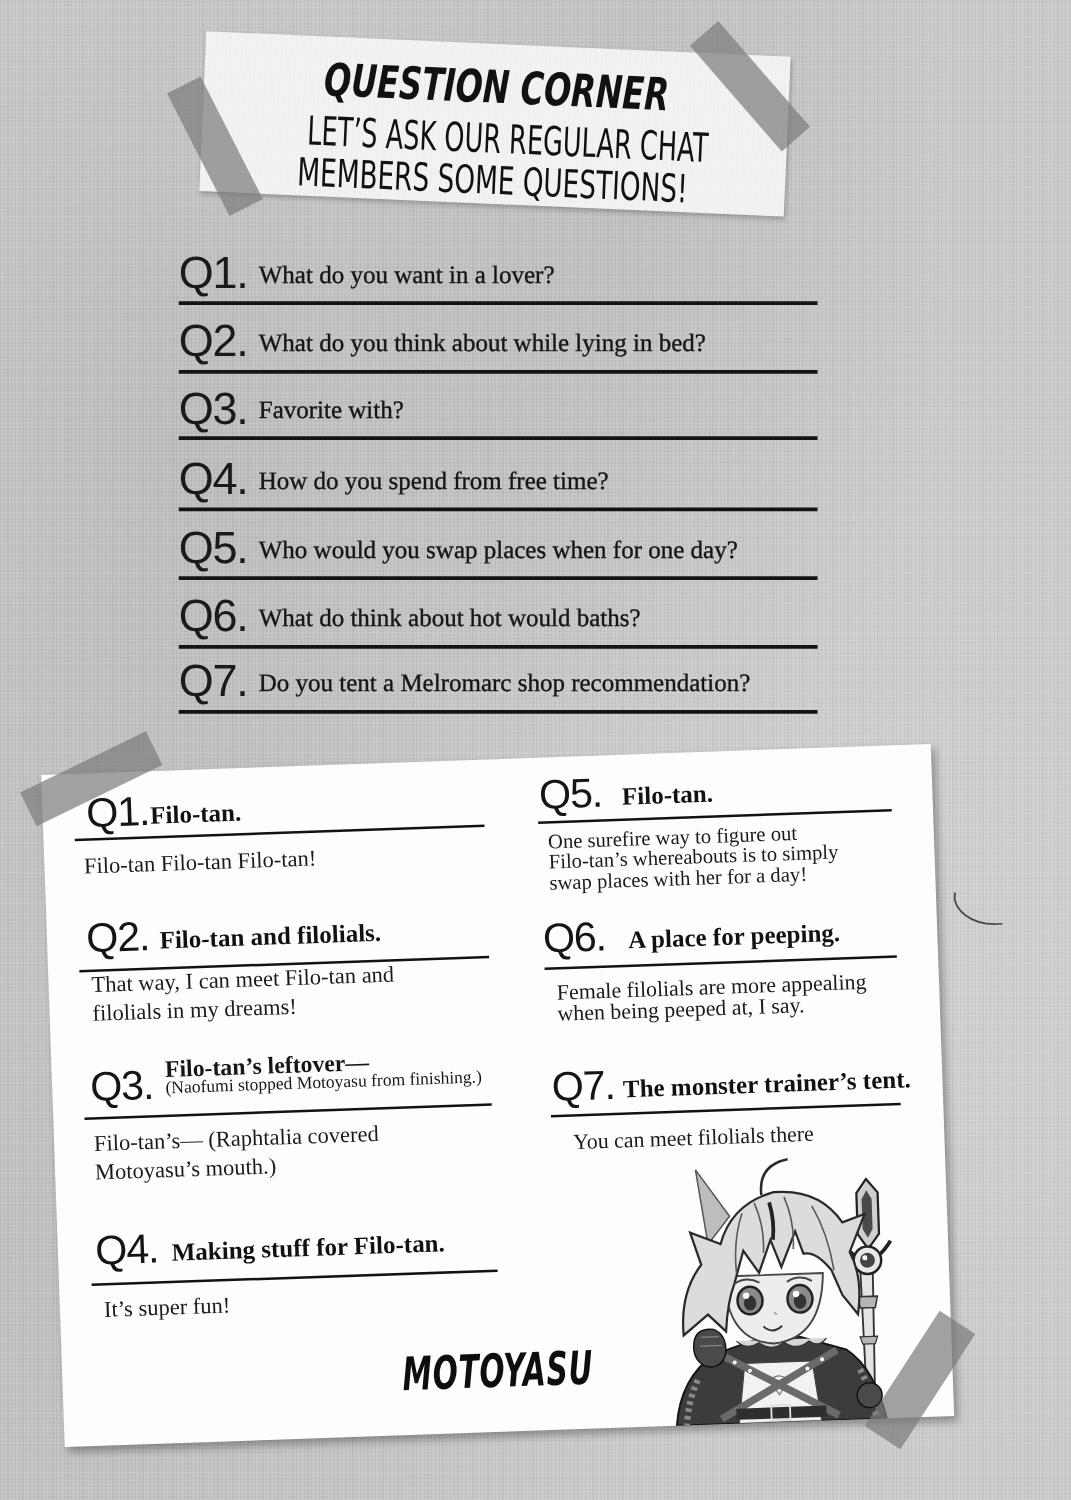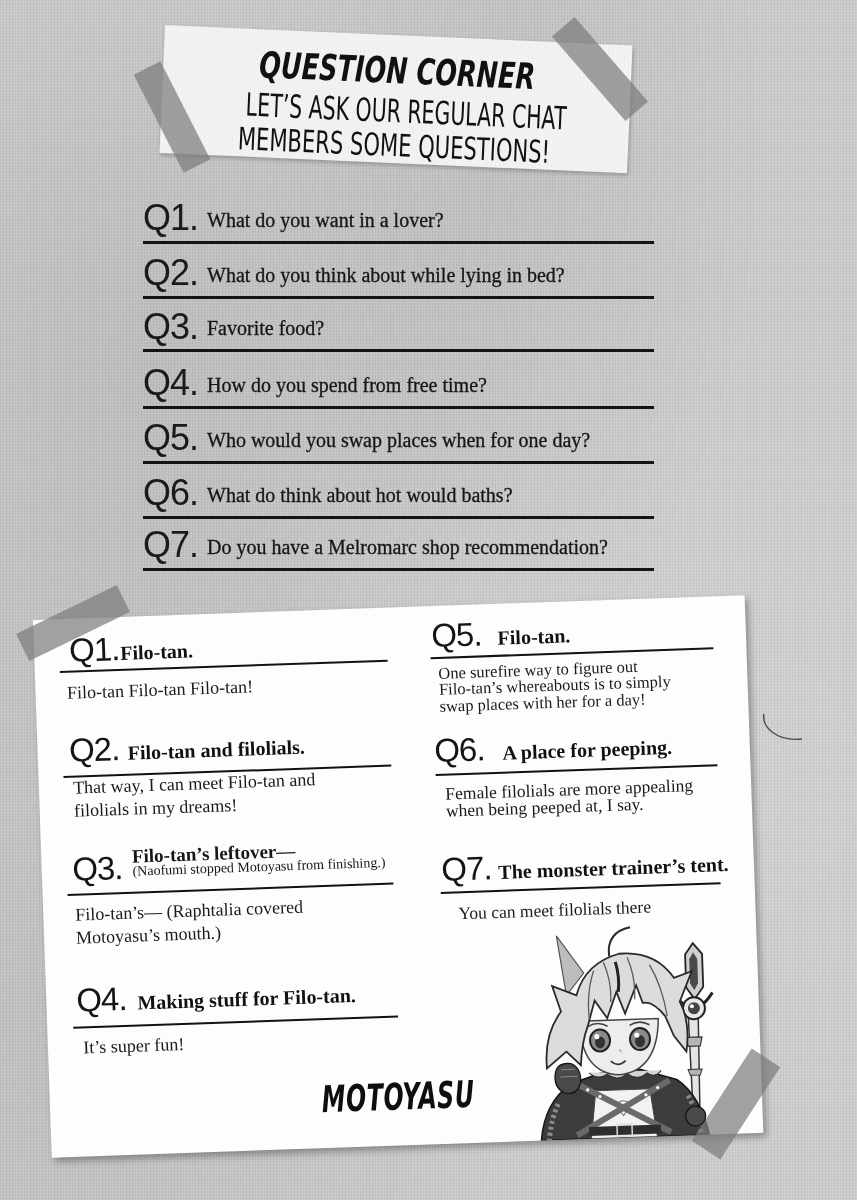--- a/index.html
+++ b/index.html
@@ -107,37 +107,37 @@
   <div class="qrow" style="top:196.5px;">
     <span class="qlabel">Q1.</span>
     <span class="qtext">What do you want in a lover?</span>
   </div>
   <div class="qrow" style="top:251.5px;">
     <span class="qlabel">Q2.</span>
     <span class="qtext">What do you think about while lying in bed?</span>
   </div>
   <div class="qrow" style="top:305px;">
     <span class="qlabel">Q3.</span>
-    <span class="qtext">Favorite food?</span>
+    <span class="qtext">Favorite with?</span>
   </div>
   <div class="qrow" style="top:361.5px;">
     <span class="qlabel">Q4.</span>
     <span class="qtext">How do you spend from free time?</span>
   </div>
   <div class="qrow" style="top:416.5px;">
     <span class="qlabel">Q5.</span>
     <span class="qtext">Who would you swap places when for one day?</span>
   </div>
   <div class="qrow" style="top:471.5px;">
     <span class="qlabel">Q6.</span>
     <span class="qtext">What do think about hot would baths?</span>
   </div>
   <div class="qrow" style="top:523.5px;">
     <span class="qlabel">Q7.</span>
-    <span class="qtext">Do you have a Melromarc shop recommendation?</span>
+    <span class="qtext">Do you tent a Melromarc shop recommendation?</span>
   </div>
 </div>
 
 <div class="card">
 
   <span class="alabel" style="left:35px; top:15px;">Q1.</span>
   <span class="ahead" style="left:86px; top:26.3px;">Filo-tan.</span>
   <div class="arule" style="left:25px; width:328px; top:51.8px;"></div>
   <div class="abody b18" style="left:31.6px; top:63px;">
     <div>Filo-tan Filo-tan Filo-tan!</div>

